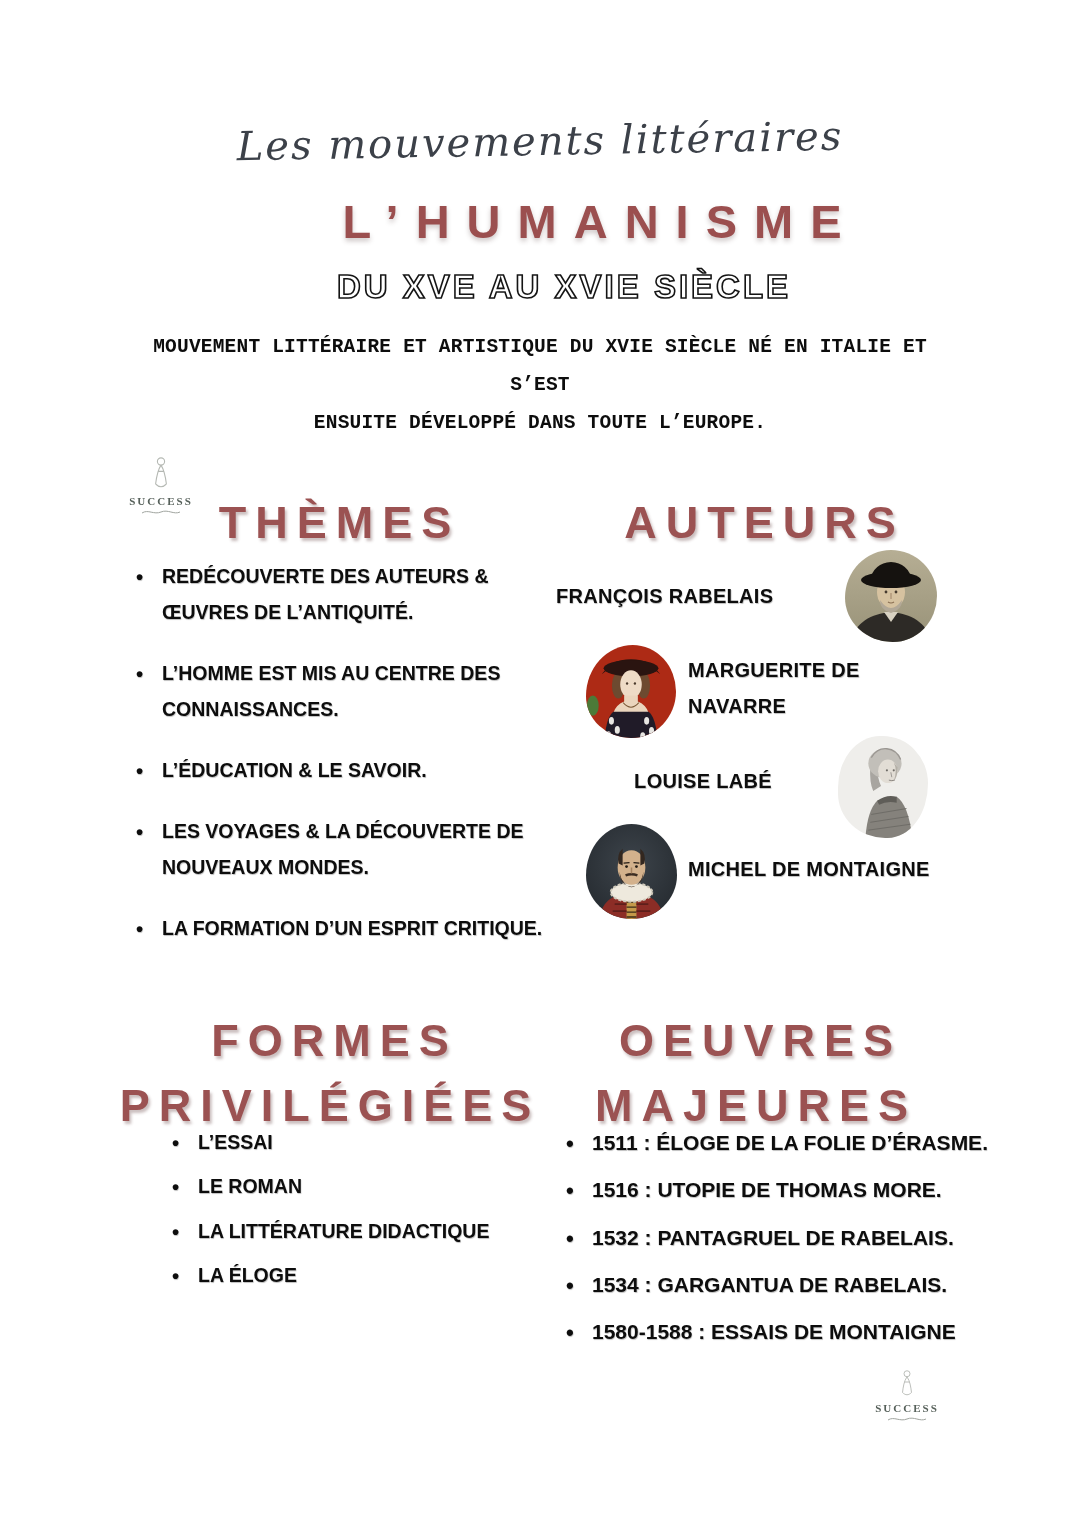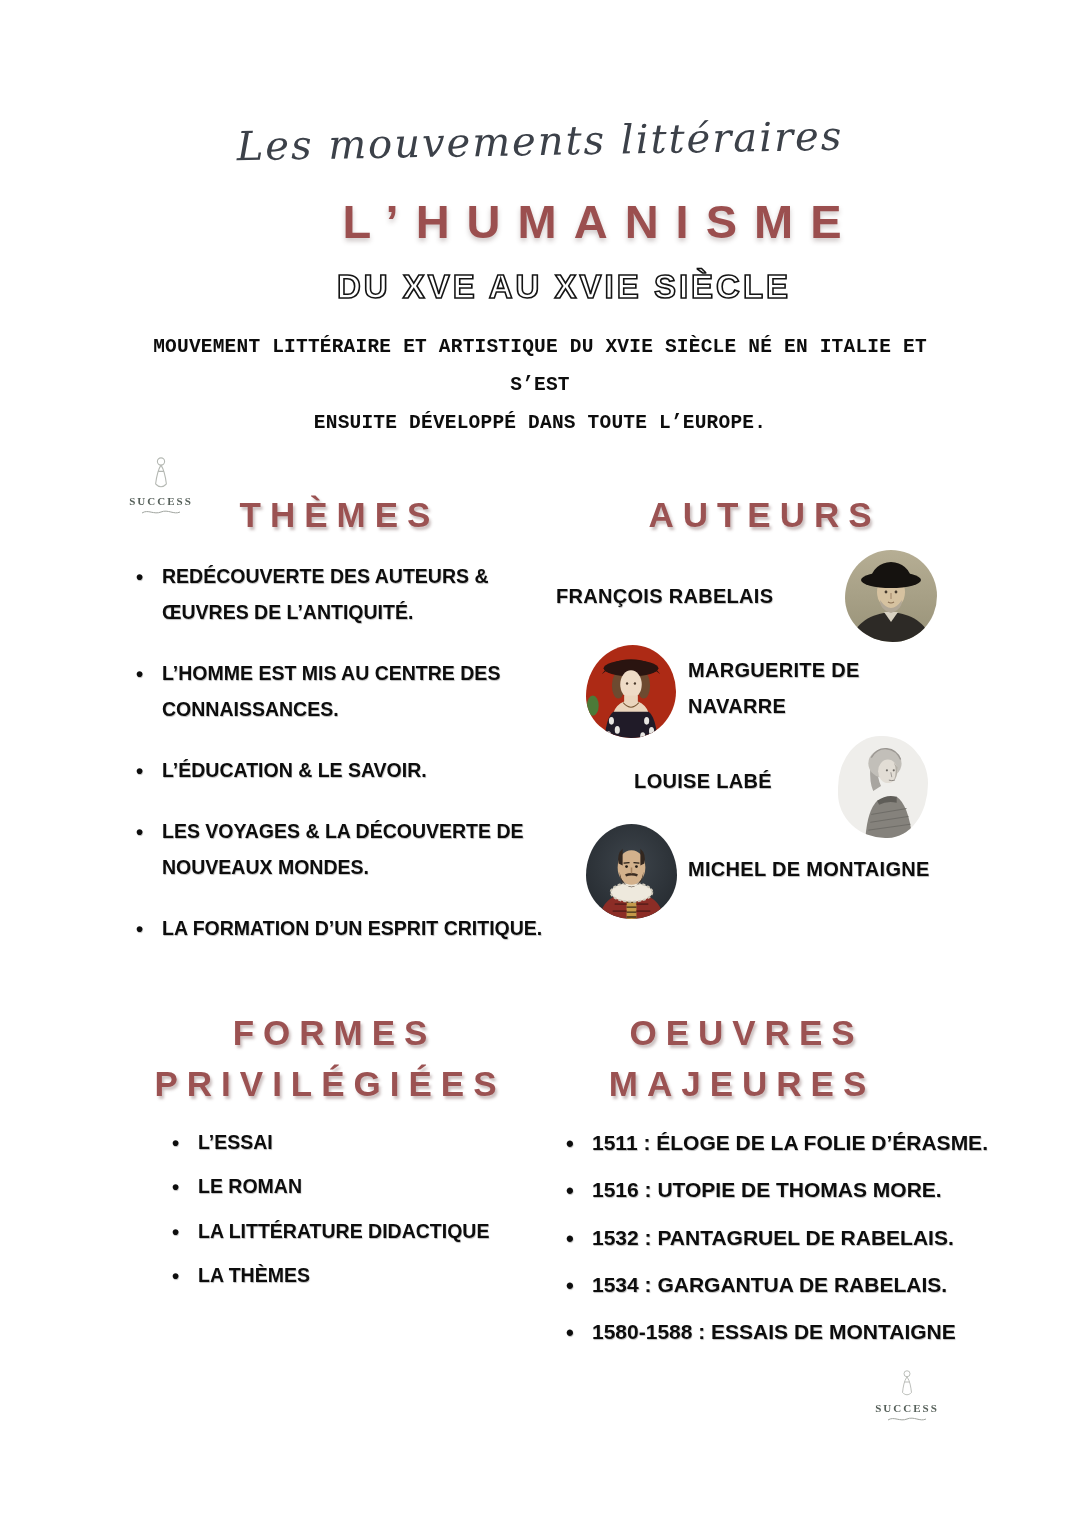--- a/index.html
+++ b/index.html
@@ -58,31 +58,31 @@
     font-size:11px;font-weight:700;letter-spacing:2px;
     color:#39453e;
   }
   .logo svg.squiggle{display:block;margin:1px auto 0;}
   .logo-top{left:122px;top:455px;}
   .logo-bottom{left:868px;top:1368px;}
   
   .sec-heading{
     position:absolute;
     text-align:center;
-    font-size:35px;font-weight:700;
+    font-size:45px;font-weight:700;
     letter-spacing:9px;text-indent:9px;
     color:#9b5252;
     text-shadow:2px 3px 3px rgba(80,40,40,.3);
     white-space:pre-line;
     line-height:1.45;
   }
   .themes-heading{left:130px;top:490px;width:410px;}
   .auteurs-heading{left:550px;top:490px;width:420px;}
   .formes-heading{left:110px;top:1008px;width:440px;}
-  .oeuvres-heading{left:532px;top:1008px;width:420px;}
+  .oeuvres-heading{left:546px;top:1008px;width:420px;}
   
   ul.blist{list-style:none;margin:0;padding:0;position:absolute;}
   ul.blist li{
     position:relative;
     padding-left:30px;
     font-weight:700;color:#0d0d0d;
     white-space:pre-line;
     text-shadow:.6px .8px .8px rgba(0,0,0,.25);
   }
   ul.blist li::before{
@@ -250,21 +250,21 @@
     </svg>
   </div>
   <div class="author-name name-montaigne">MICHEL DE MONTAIGNE</div>
 
   <div class="sec-heading formes-heading">FORMES
 PRIVILÉGIÉES</div>
   <ul class="blist formes-list">
     <li>L’ESSAI</li>
     <li>LE ROMAN</li>
     <li>LA LITTÉRATURE DIDACTIQUE</li>
-    <li>LA THÈMES</li>
+    <li>LA ÉLOGE</li>
   </ul>
 
   <div class="sec-heading oeuvres-heading">OEUVRES
 MAJEURES</div>
   <ul class="blist oeuvres-list">
     <li>1511 : ÉLOGE DE LA FOLIE D’ÉRASME.</li>
     <li>1516 : UTOPIE DE THOMAS MORE.</li>
     <li>1532 : PANTAGRUEL DE RABELAIS.</li>
     <li>1534 : GARGANTUA DE RABELAIS.</li>
     <li>1580-1588 : ESSAIS DE MONTAIGNE</li>

